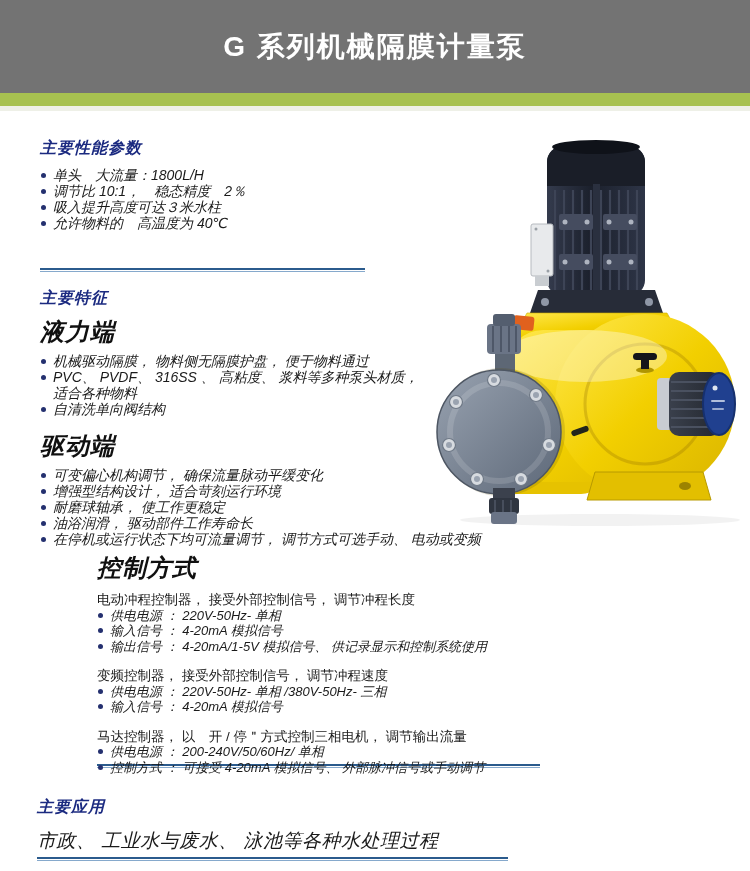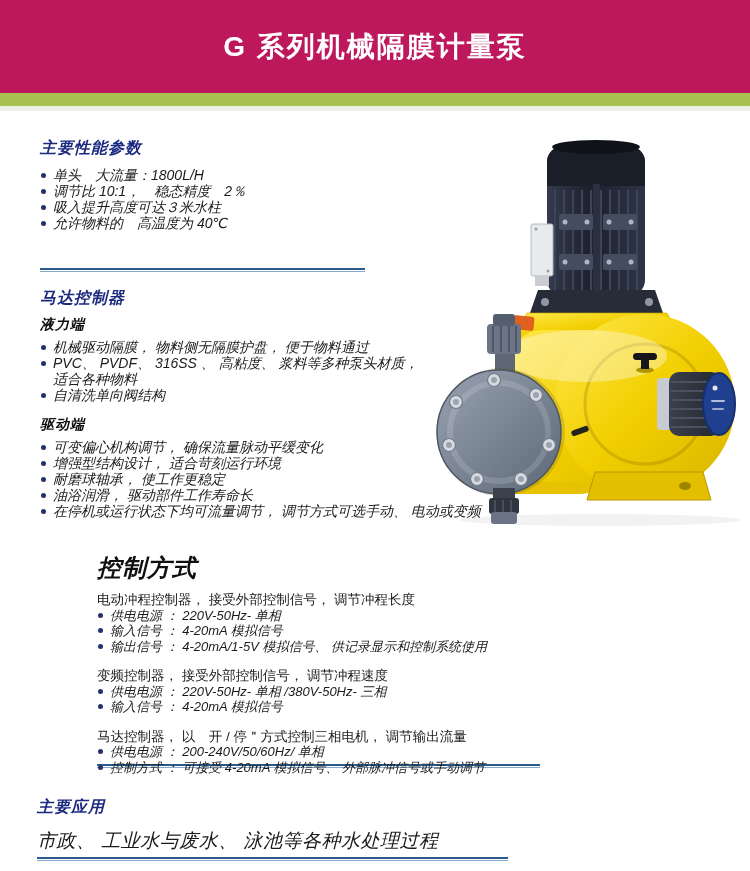--- a/index.html
+++ b/index.html
@@ -4,36 +4,36 @@
 <style>
   html,body { margin:0; padding:0; background:#ffffff; }
   .page {
     position:relative; width:750px; height:871px; background:#ffffff;
     font-family:"Liberation Sans","DejaVu Sans",sans-serif;
     overflow:hidden; color:#1a1a1a;
   }
   
   .header {
     position:absolute; left:0; top:0; width:750px; height:93px;
-    background:#be185d; display:flex; align-items:center; justify-content:center;text-align:center;
+    background:#737373; display:flex; align-items:center; justify-content:center;text-align:center;
   }
   .header-title {
     color:#ffffff; font-size:28px; font-weight:bold; letter-spacing:2px;
   }
   .green-bar { position:absolute; left:0; top:93px; width:750px; height:13px; background:#A7C150; }
   .sub-bar   { position:absolute; left:0; top:106px; width:750px; height:5px; background:#eef0e7; }
 
   
   .sec-title {
     margin:0; color:#1B2A80; font-style:italic; font-weight:bold;
     font-size:16px; letter-spacing:1px;
   }
   .sub-title {
     margin:0; color:#101010; font-style:italic; font-weight:bold;
-    font-size:14px; letter-spacing:1px;
+    font-size:24px; letter-spacing:1px;
   }
   ul.dots { list-style:none; margin:0; padding:0; font-size:14px; line-height:16px;font-style:italic; }
   ul.dots li { position:relative; padding-left:13px; margin:0; }
   ul.dots li::before {
     content:""; position:absolute; left:1px; top:5.5px;
     width:5px; height:5px; border-radius:50%; background:#24306F;
   }
   .rule { border-top:2px solid #2B5B8D; border-bottom:1px solid #86A9CC; height:1px; background:#ffffff; }
 
   
@@ -231,21 +231,21 @@
     <ul class="dots">
       <li>单头　大流量：1800L/H</li>
       <li>调节比 10:1，　稳态精度　2％</li>
       <li>吸入提升高度可达３米水柱</li>
       <li>允许物料的　高温度为 40℃</li>
     </ul>
   </div>
   <div id="rule-performance" class="rule"></div>
 
   <div id="sec-features" class="text-layer">
-    <h2 class="sec-title">马达控制器</h2>
+    <h2 class="sec-title">主要特征</h2>
     <h3 class="sub-title first">液力端</h3>
     <ul class="dots hyd">
       <li>机械驱动隔膜， 物料侧无隔膜护盘， 便于物料通过</li>
       <li>PVC、 PVDF、 316SS 、 高粘度、 浆料等多种泵头材质， 适合各种物料</li>
       <li>自清洗单向阀结构</li>
     </ul>
     <h3 class="sub-title second">驱动端</h3>
     <ul class="dots drv">
       <li>可变偏心机构调节， 确保流量脉动平缓变化</li>
       <li>增强型结构设计， 适合苛刻运行环境</li>

